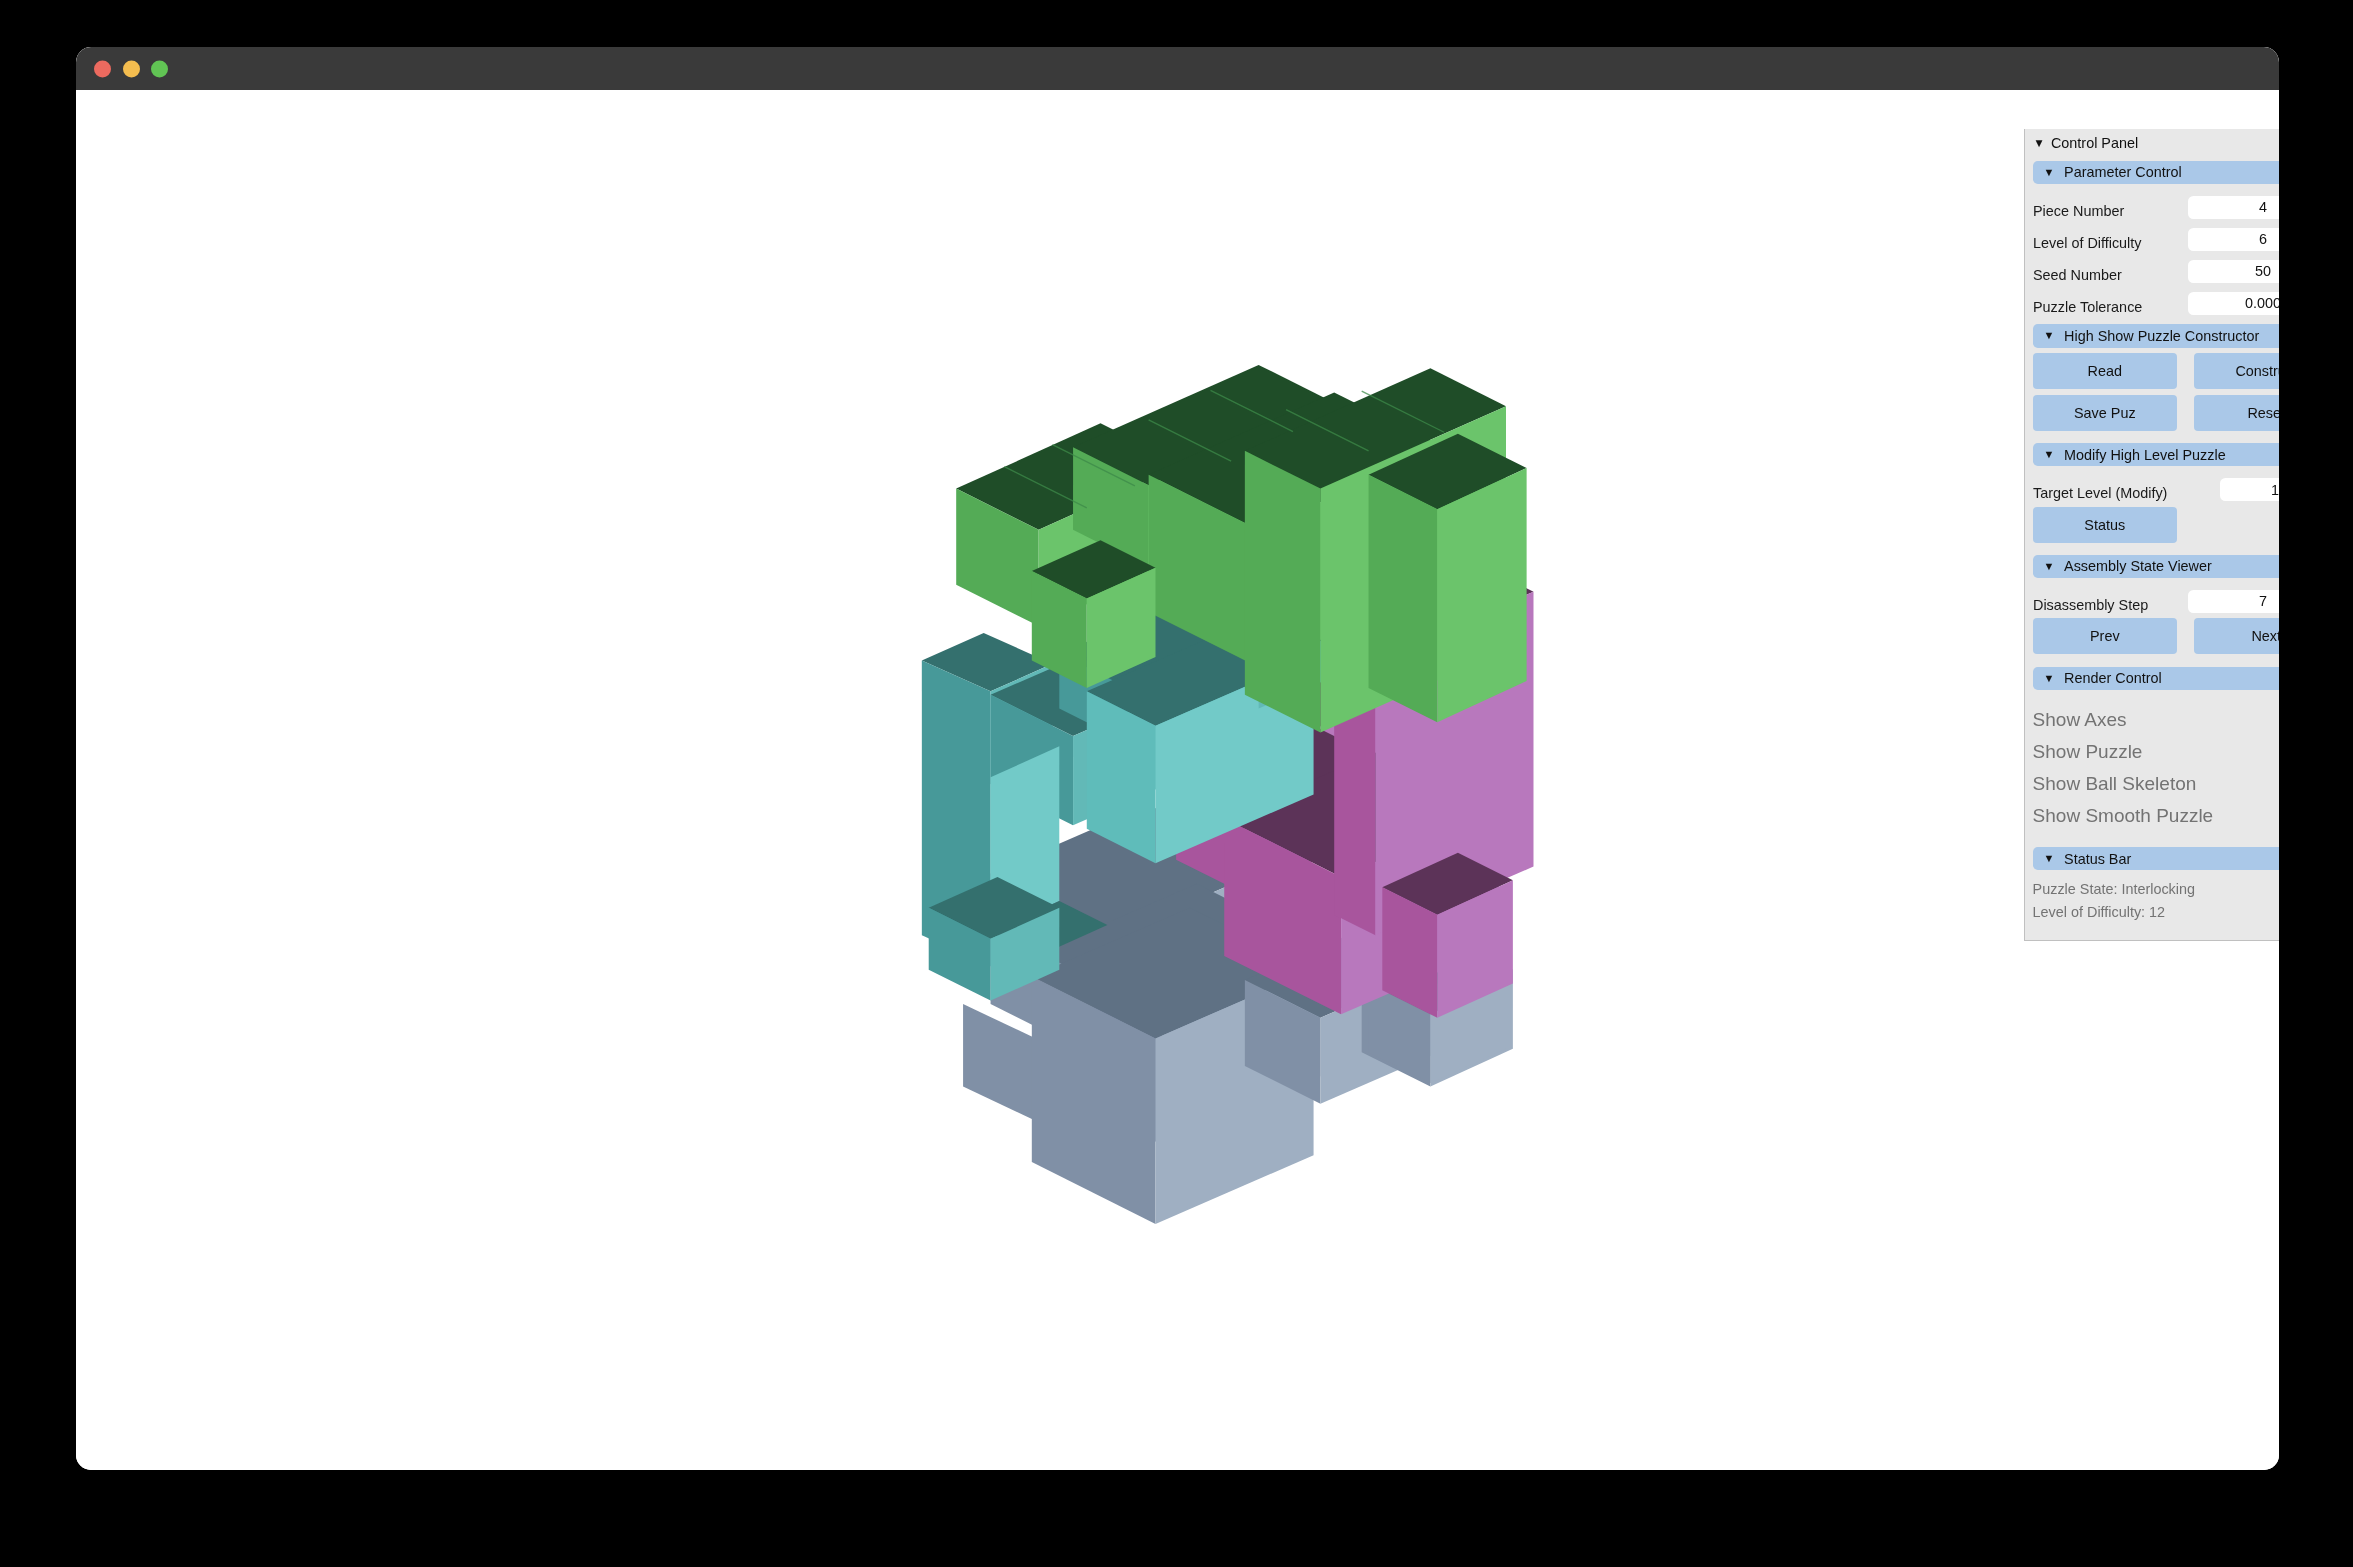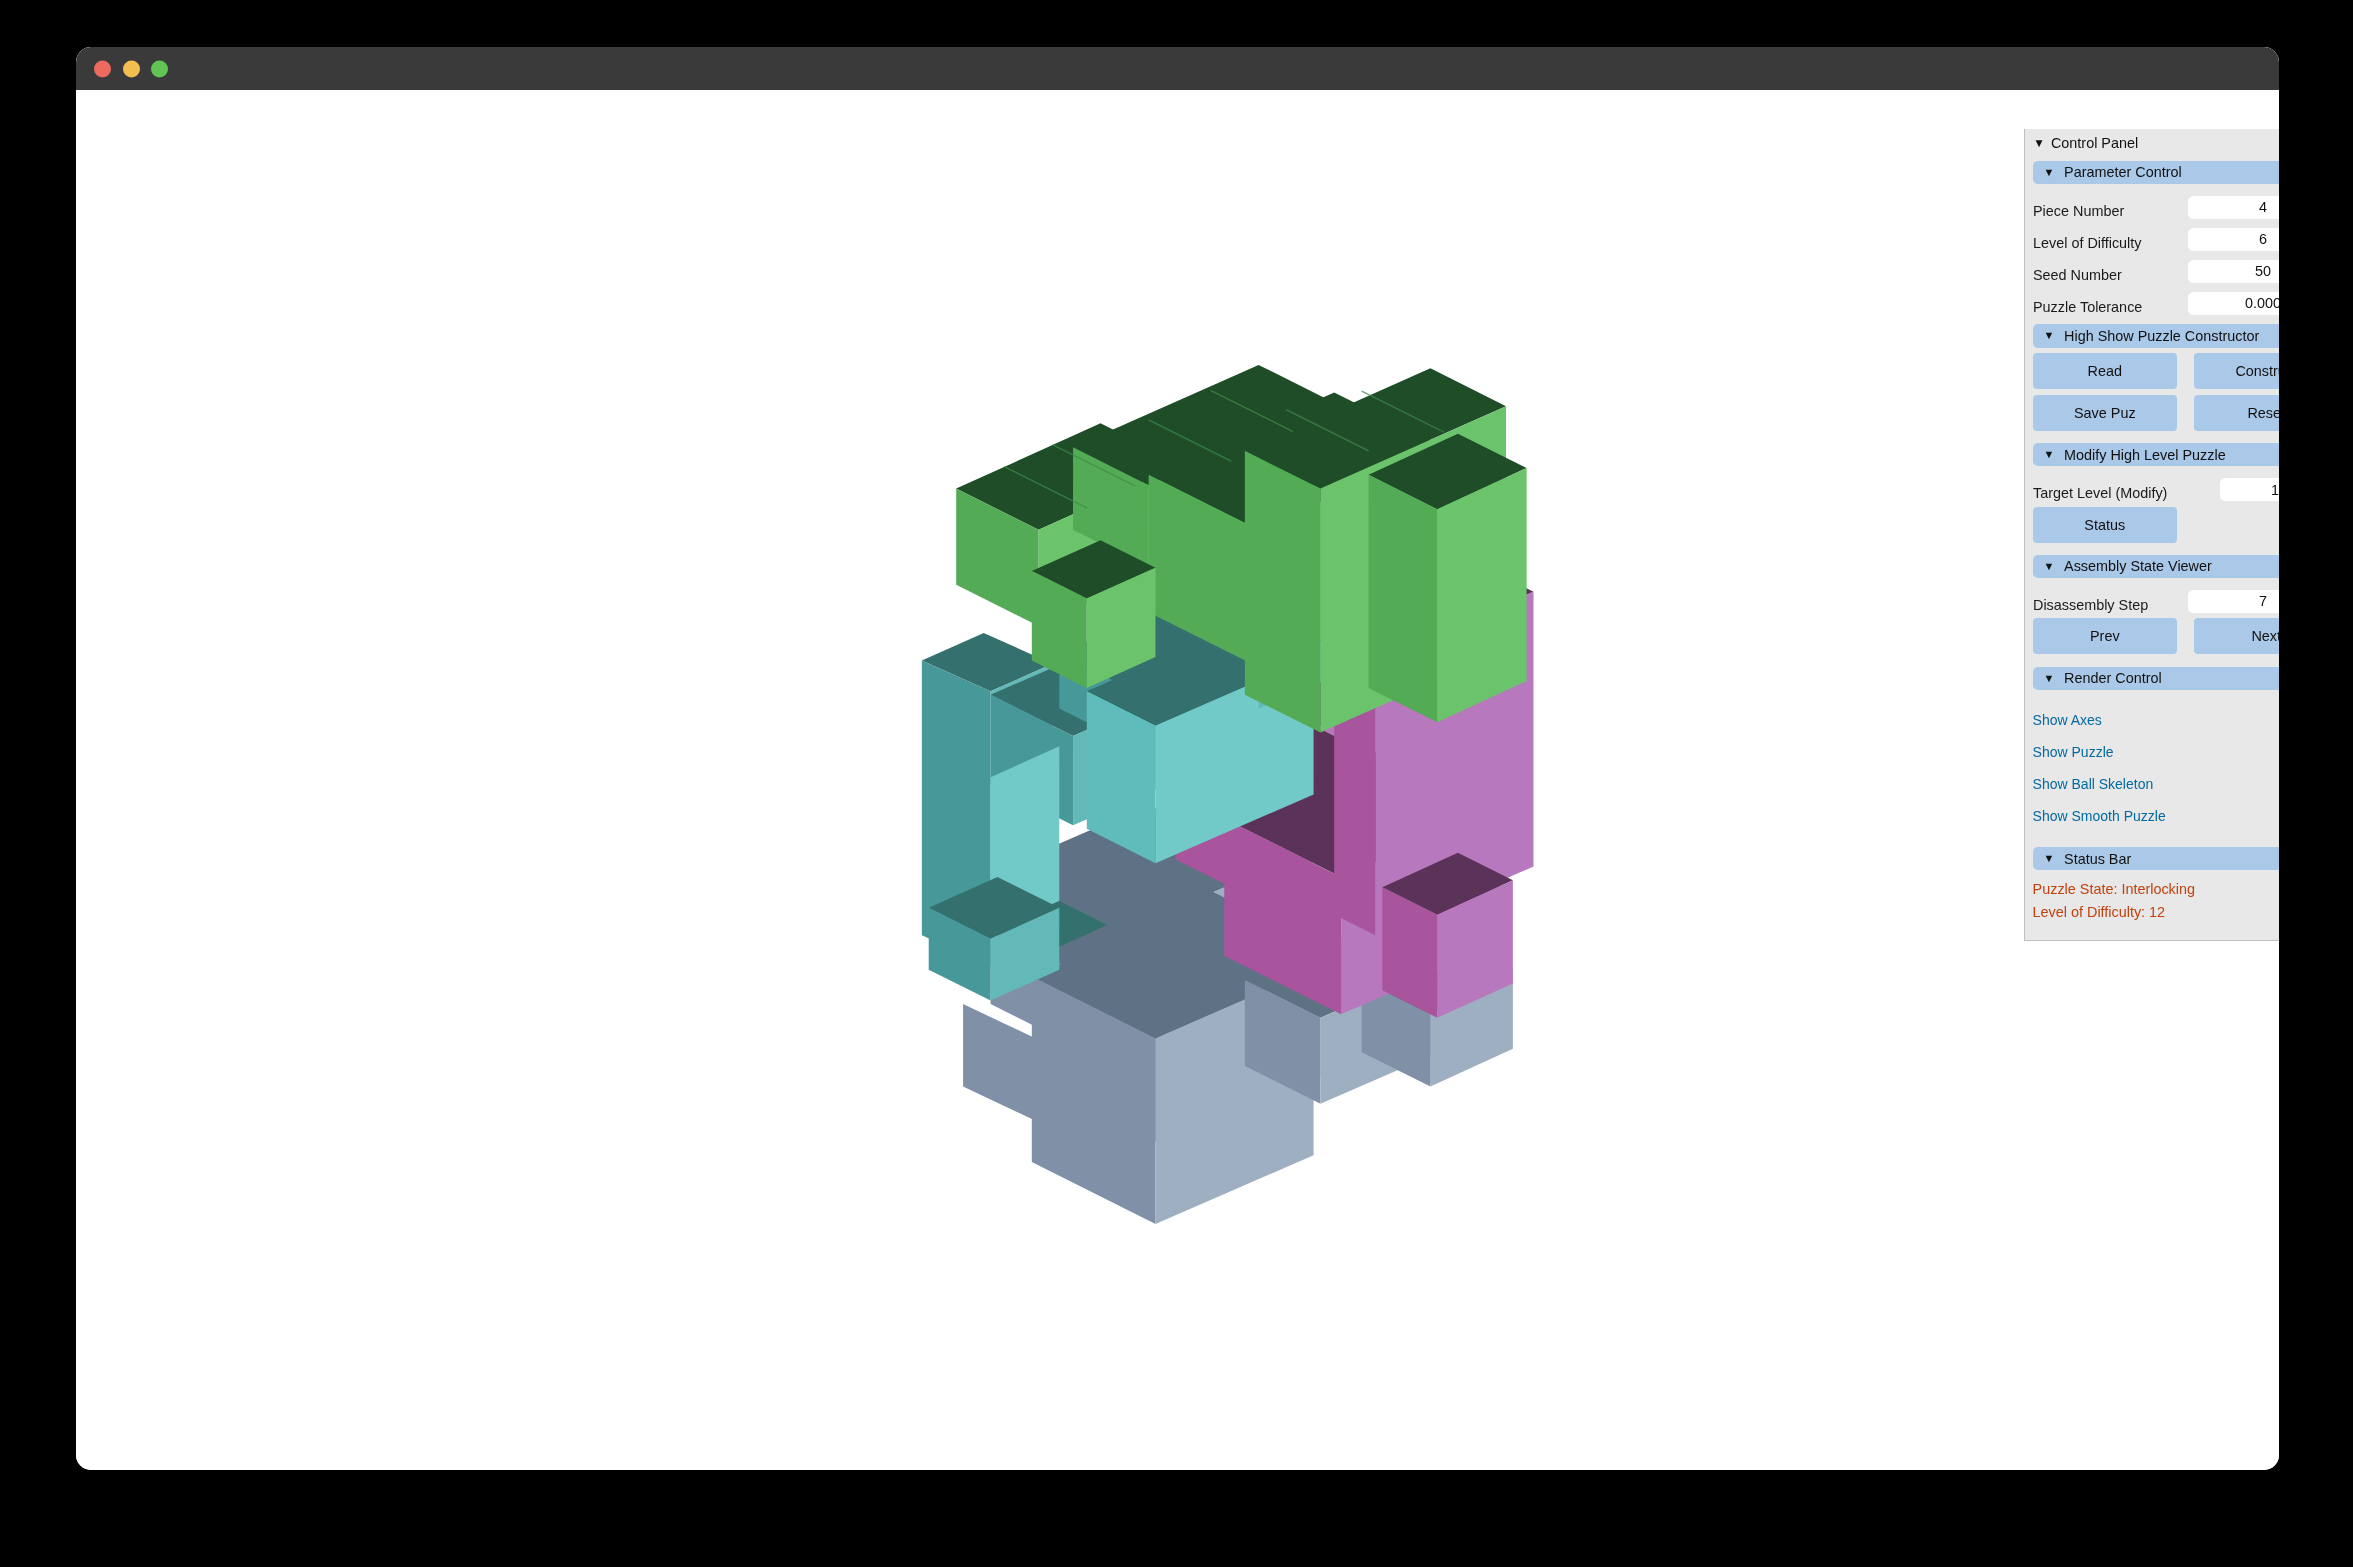--- a/index.html
+++ b/index.html
@@ -188,28 +188,28 @@
   .btn.half { flex: 0 0 calc(50% - 8.6px); }
 
   .check-row {
     display: flex;
     align-items: center;
     margin: 0 7.6px;
     height: 32px;
   }
   .check-label {
     flex: 1;
-    font-size: 14px;
-    color: #0369a1;
+    font-size: 19px;
+    color: #737373;
   }
 
   .status-line {
     margin: 0 7.6px;
     font-size: 14.4px;
-    color: #c2410c;
+    color: #737373;
     line-height: 23px;
   }
   .spacer-sm { height: 11px; }
   .spacer-xs { height: 5.5px; }
 </style>
 </head>
 <body>
 
 <div id="desktop">
 

